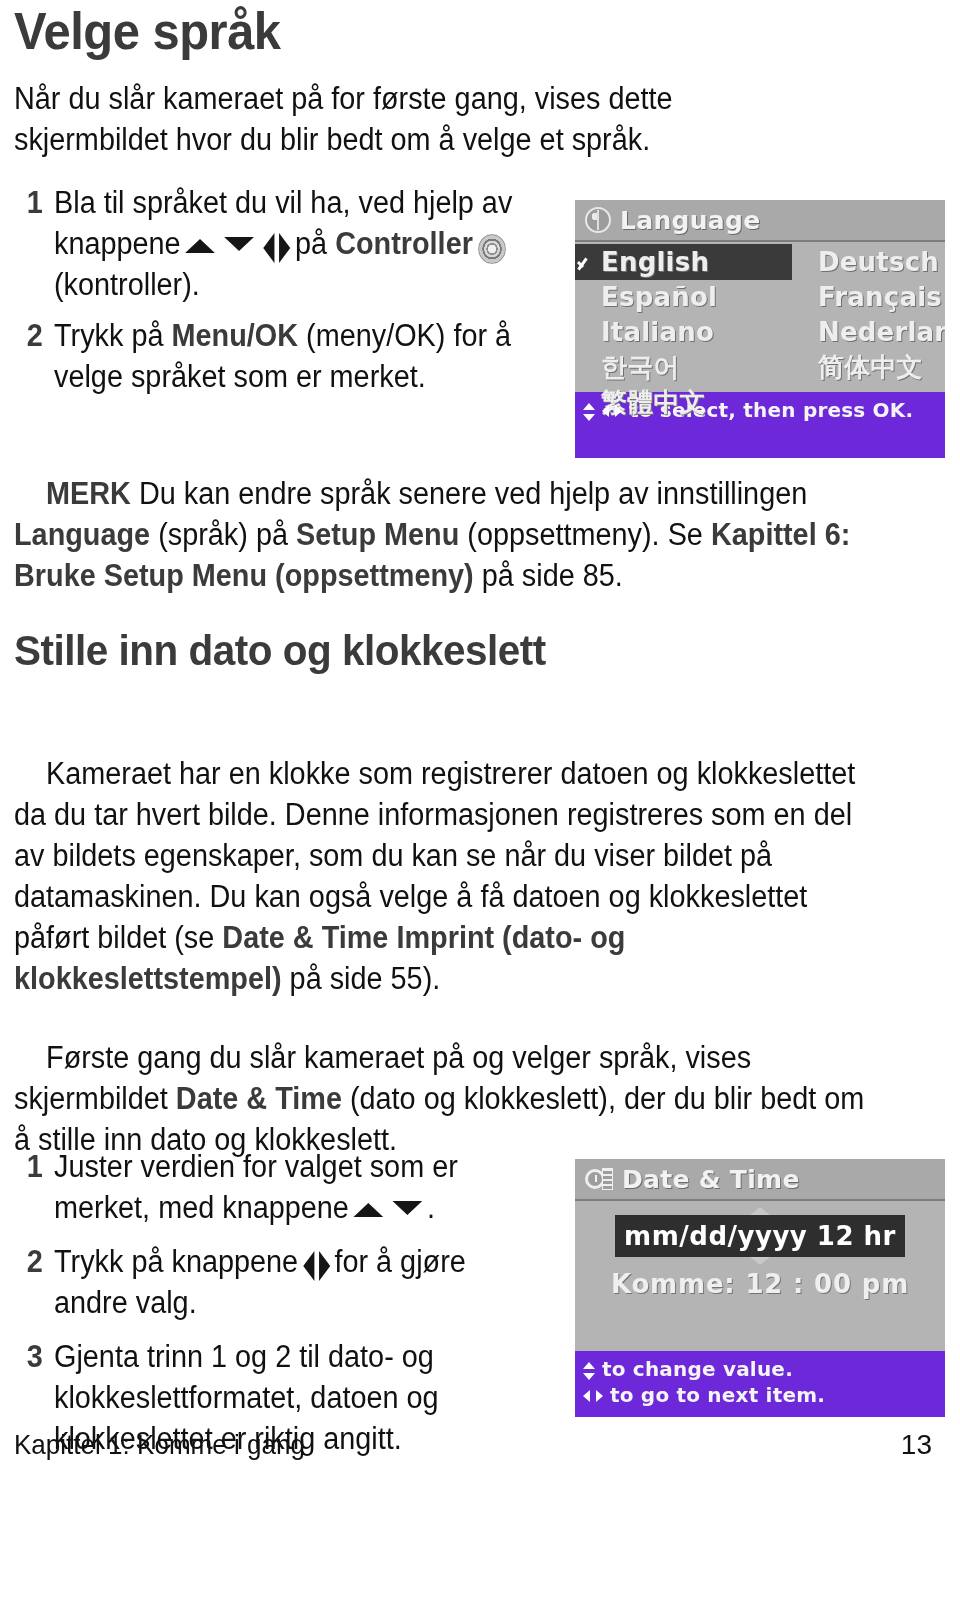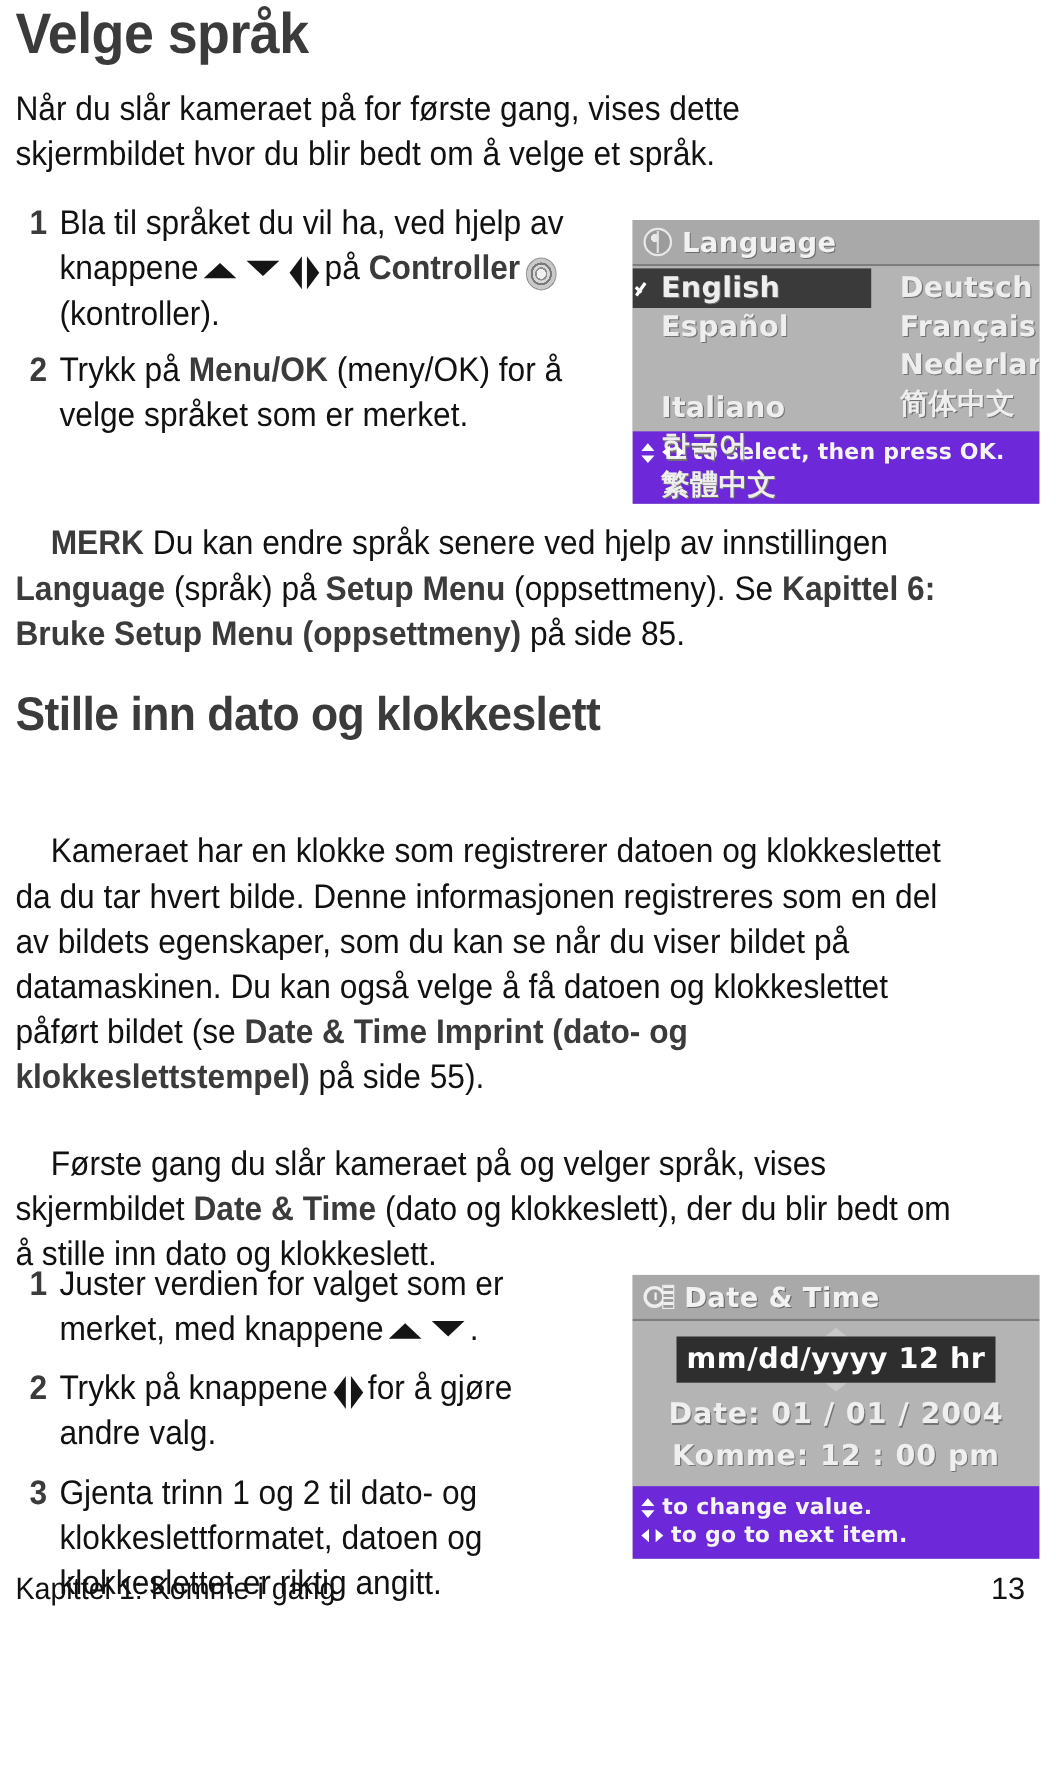--- a/index.html
+++ b/index.html
@@ -362,21 +362,21 @@
       <span class="globe-icon"></span>
       <span>Language</span>
     </div>
     <div class="lcd-body" style="height:150px;">
       <div class="sel-bar" style="top:2px; width:217px; height:36px;"></div>
       <div class="lang-col" style="left:0; top:3px;">
         <div class="lang-row">
           <span class="check-icon"></span><span>English</span>
         </div>
         <div class="lang-row" style="padding-left:26px;"><span>Español</span></div>
-        <div class="lang-row" style="padding-left:26px;margin-top:39px;"><span>Italiano</span></div>
+        <div class="lang-row" style="padding-left:26px;"><span>Italiano</span></div>
         <div class="lang-row" style="padding-left:26px;"><span>한국어</span></div>
         <div class="lang-row" style="padding-left:26px;"><span>繁體中文</span></div>
       </div>
       <div class="lang-col" style="left:243px; top:3px;">
         <div class="lang-row"><span>Deutsch</span></div>
         <div class="lang-row"><span>Français</span></div>
         <div class="lang-row"><span>Nederlands</span></div>
         <div class="lang-row"><span>简体中文</span></div>
       </div>
     </div>
@@ -417,24 +417,20 @@
         <span class="cpage"></span>
       </span>
       <span>Date &amp; Time</span>
     </div>
     <div class="lcd-body" style="height:150px; padding-top:6px; box-sizing:border-box;">
       <div class="dt-caret dt-caret-up"></div>
       <div class="dt-line">
         <span class="dt-format">mm/dd/yyyy  12 hr</span>
       </div>
       <div class="dt-caret dt-caret-down"></div>
-      <div class="dt-line" style="margin-top:2px;">
-        <span>Date:</span>
-        <span>01 / 01 / 2004</span>
-      </div>
       <div class="dt-line">
         <span>Komme:</span>
         <span>12 : 00 pm</span>
       </div>
     </div>
     <div class="lcd-footer" style="height:68px;">
       <div><span class="lg lg-ud"></span><span>to change value.</span></div>
       <div><span class="lg lg-lr"></span><span>to go to next item.</span></div>
     </div>
   </div>

